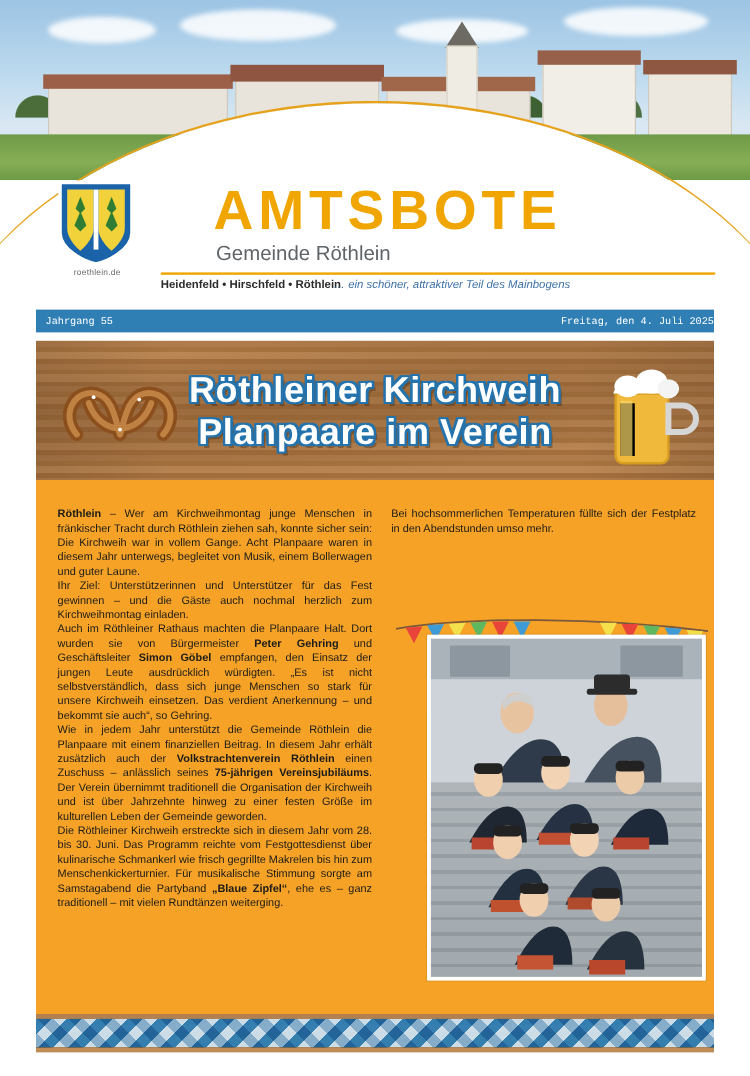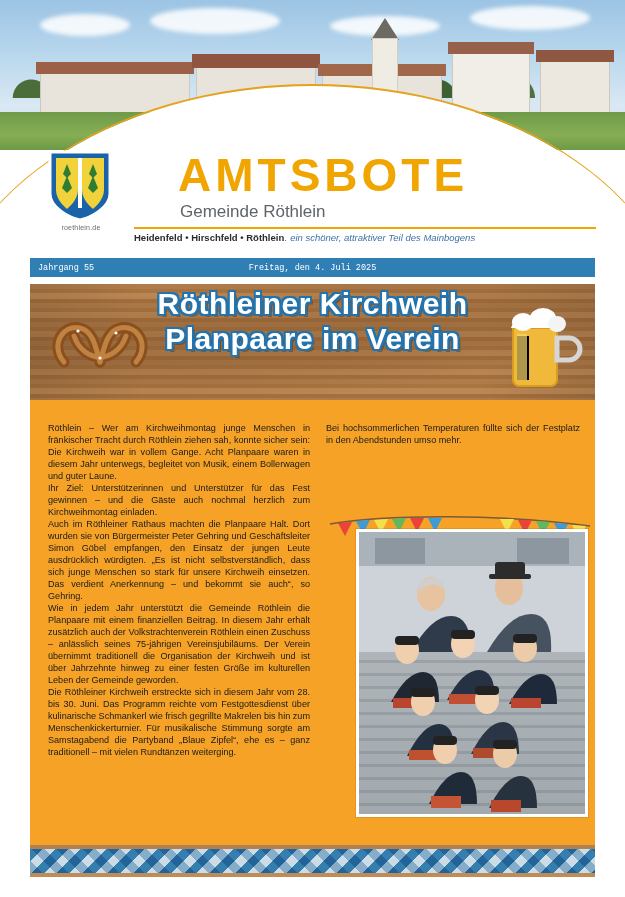--- a/index.html
+++ b/index.html
@@ -173,21 +173,21 @@
     position: absolute;
     left: 30px; top: 258px;
     width: 565px; height: 19px;
     background: #2f7fb5;
     color: #ffffff;
     font-size: 8.5px;
     font-family: Liberation Mono, monospace;
   }
   .infobar span { position: absolute; top: 5px; }
   .ib-left { left: 8px; }
-  .ib-center { left: 0; width: 565px; text-align: center; }
+  .ib-center { left: 0; width: 565px; text-align: right; }
   .ib-right { right: 8px; margin-top: 28px; }
 
   
   .wood {
     position: absolute;
     left: 30px; top: 284px;
     width: 565px; height: 116px;
     overflow: hidden;
     background:
       repeating-linear-gradient(180deg,
@@ -199,21 +199,21 @@
   .wood::after {
     content: "";
     position: absolute; left: 0; top: 0; right: 0; bottom: 0;
     background:
       radial-gradient(ellipse at 18% 55%, rgba(120,78,40,0.35) 0 14%, transparent 60%),
       radial-gradient(ellipse at 72% 30%, rgba(120,78,40,0.25) 0 12%, transparent 55%),
       linear-gradient(90deg, rgba(0,0,0,0.10), rgba(0,0,0,0) 20%, rgba(0,0,0,0) 80%, rgba(0,0,0,0.10));
   }
   .headline {
     position: absolute;
-    left: 0; top: 2px;
+    left: 0; top: 24px;
     width: 565px;
     text-align: center;
     z-index: 4;
   }
   .hl-line {
     display: block;
     font-size: 30px;
     font-weight: bold;
     color: #ffffff;
     letter-spacing: .5px;
@@ -239,21 +239,21 @@
     position: absolute;
     top: 22px;
     font-size: 9.1px;
     line-height: 1.32;
     color: #1b1b1b;
     text-align: justify;
   }
   .col p { margin: 0 0 0 0; }
   .col-left { left: 18px; width: 262px; }
   .col-right { left: 296px; width: 254px; }
-  b { font-weight: normal; }
+  b { font-weight: bold; }
 
   
   .photo-card {
     position: absolute;
     left: 326px; top: 129px;
     width: 232px; height: 288px;
     background: #ffffff;
     border: 3px solid #ffffff;
     box-sizing: border-box;
     overflow: hidden;

